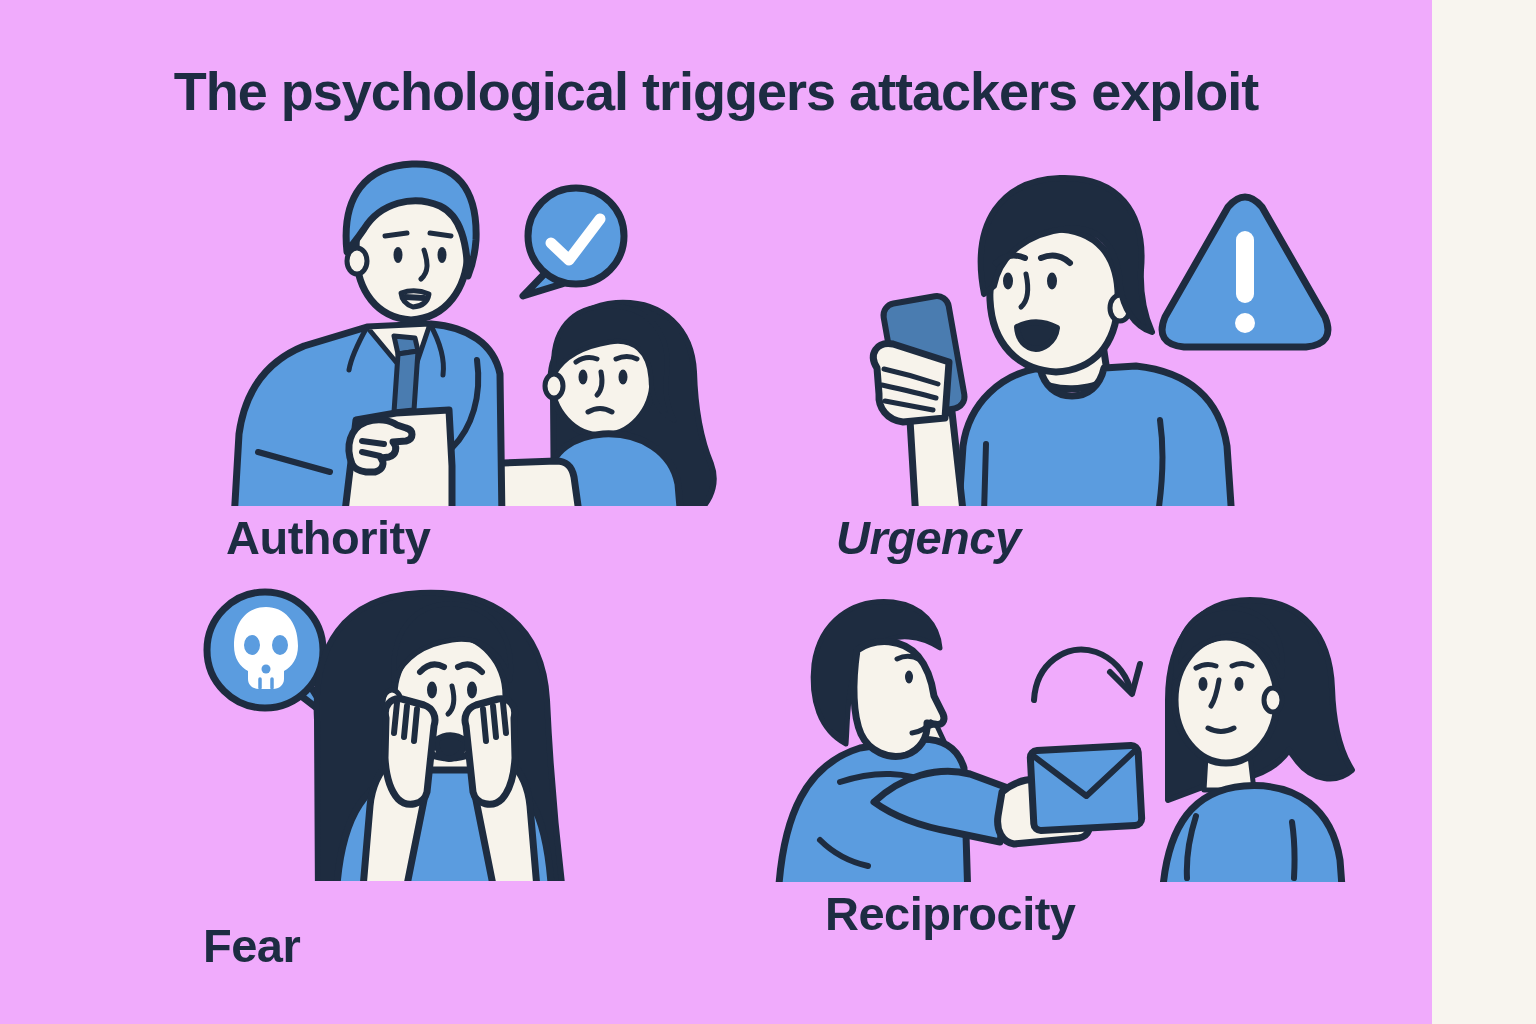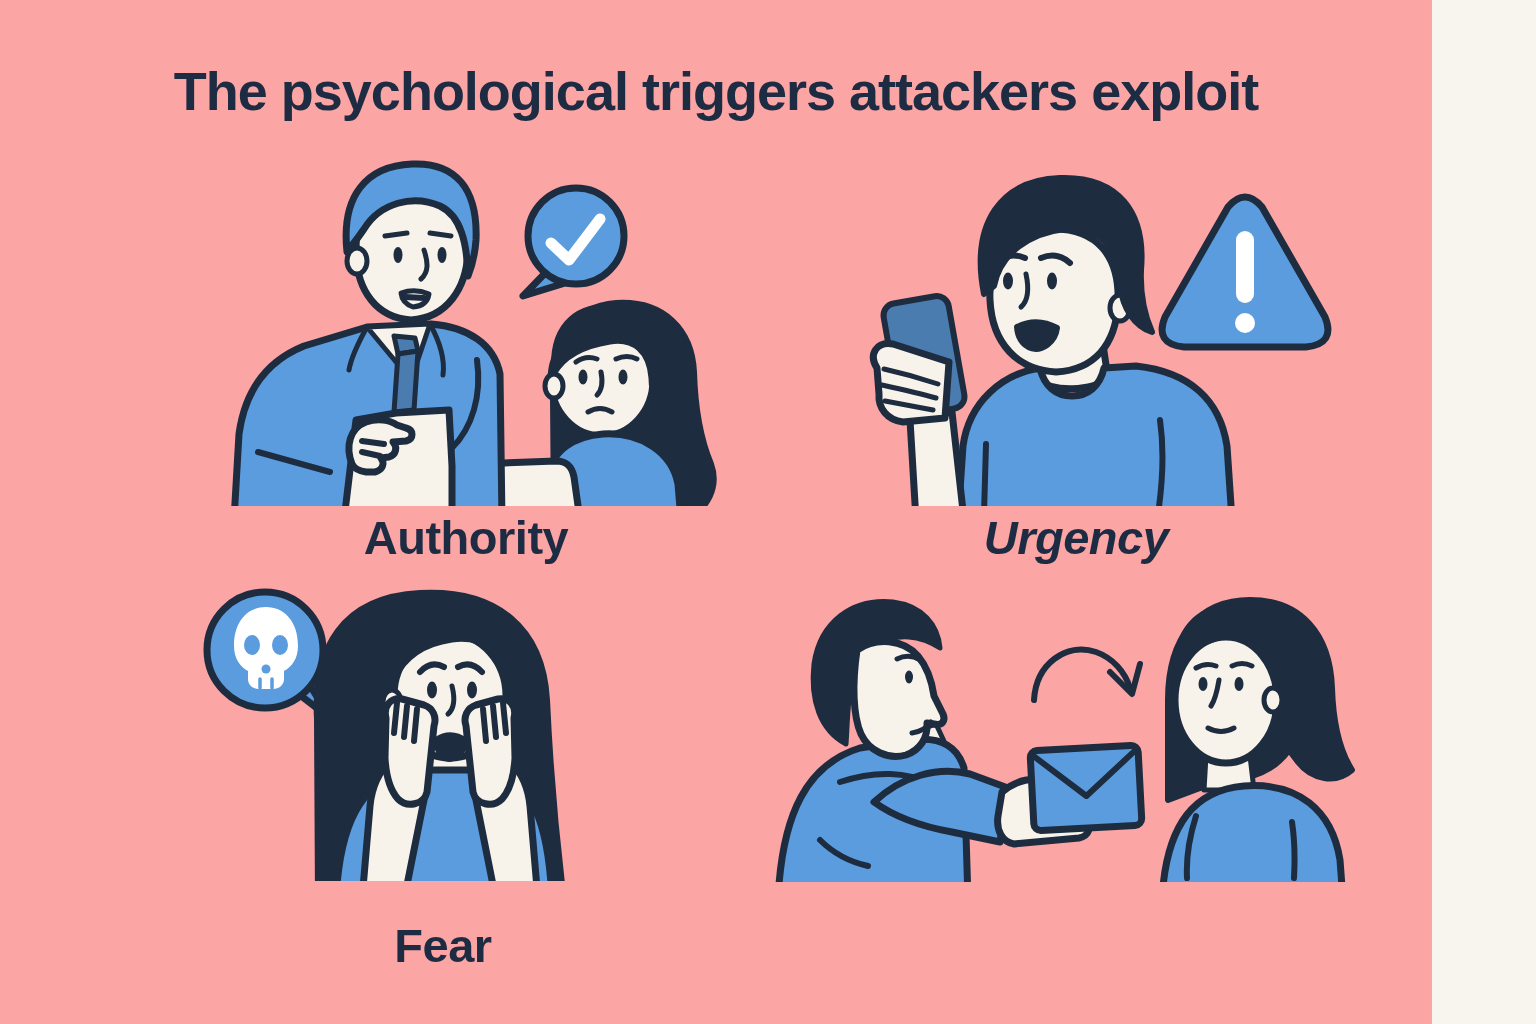--- a/index.html
+++ b/index.html
@@ -1,20 +1,20 @@
 <!DOCTYPE html>
 <html><head>
 <meta charset="utf-8">
 <style>
   html,body{margin:0;padding:0;width:1536px;height:1024px;overflow:hidden;background:#f8f5ef;
             font-family:"Liberation Sans", sans-serif;}
-  .canvas{position:absolute;left:0;top:0;width:1432px;height:1024px;background:#fca5a5;}
+  .canvas{position:absolute;left:0;top:0;width:1432px;height:1024px;background:#f0abfc;}
   .title{position:absolute;left:0;right:0;top:60px;text-align:center;
          font-size:54px;font-weight:700;letter-spacing:-1px;color:#1d2c42;}
-  .qlabel{position:absolute;width:480px;text-align:center;
+  .qlabel{position:absolute;width:480px;text-align:left;
           font-size:47px;font-weight:700;letter-spacing:-0.5px;color:#1d2c42;}
   .lbl-authority{left:226px;top:510px;}
   .lbl-urgency{left:836px;top:510px;font-style:italic;}
   .lbl-fear{left:203px;top:918px;}
   .lbl-reciprocity{left:825px;top:886px;}
   svg{position:absolute;display:block;}
   .svg-authority{left:220px;top:150px;}
   .svg-urgency{left:840px;top:150px;}
   .svg-fear{left:180px;top:585px;}
   .svg-reciprocity{left:770px;top:590px;}
@@ -172,14 +172,15 @@
       <ellipse class="eye" cx="1203" cy="684" rx="4.5" ry="7"></ellipse>
       <ellipse class="eye" cx="1239" cy="684" rx="4.5" ry="7"></ellipse>
       <path class="ln thin" d="M 1219 680 C 1217 692 1215 700 1211 706"></path>
       <path class="ln thin" d="M 1208 728 Q 1221 735 1234 728"></path>
     </g>
   </svg>
 
   <div class="qlabel lbl-authority">Authority</div>
   <div class="qlabel lbl-urgency">Urgency</div>
   <div class="qlabel lbl-fear">Fear</div>
+  <div class="qlabel lbl-reciprocity">Reciprocity</div>
 
 </div>
 
 </body></html>

